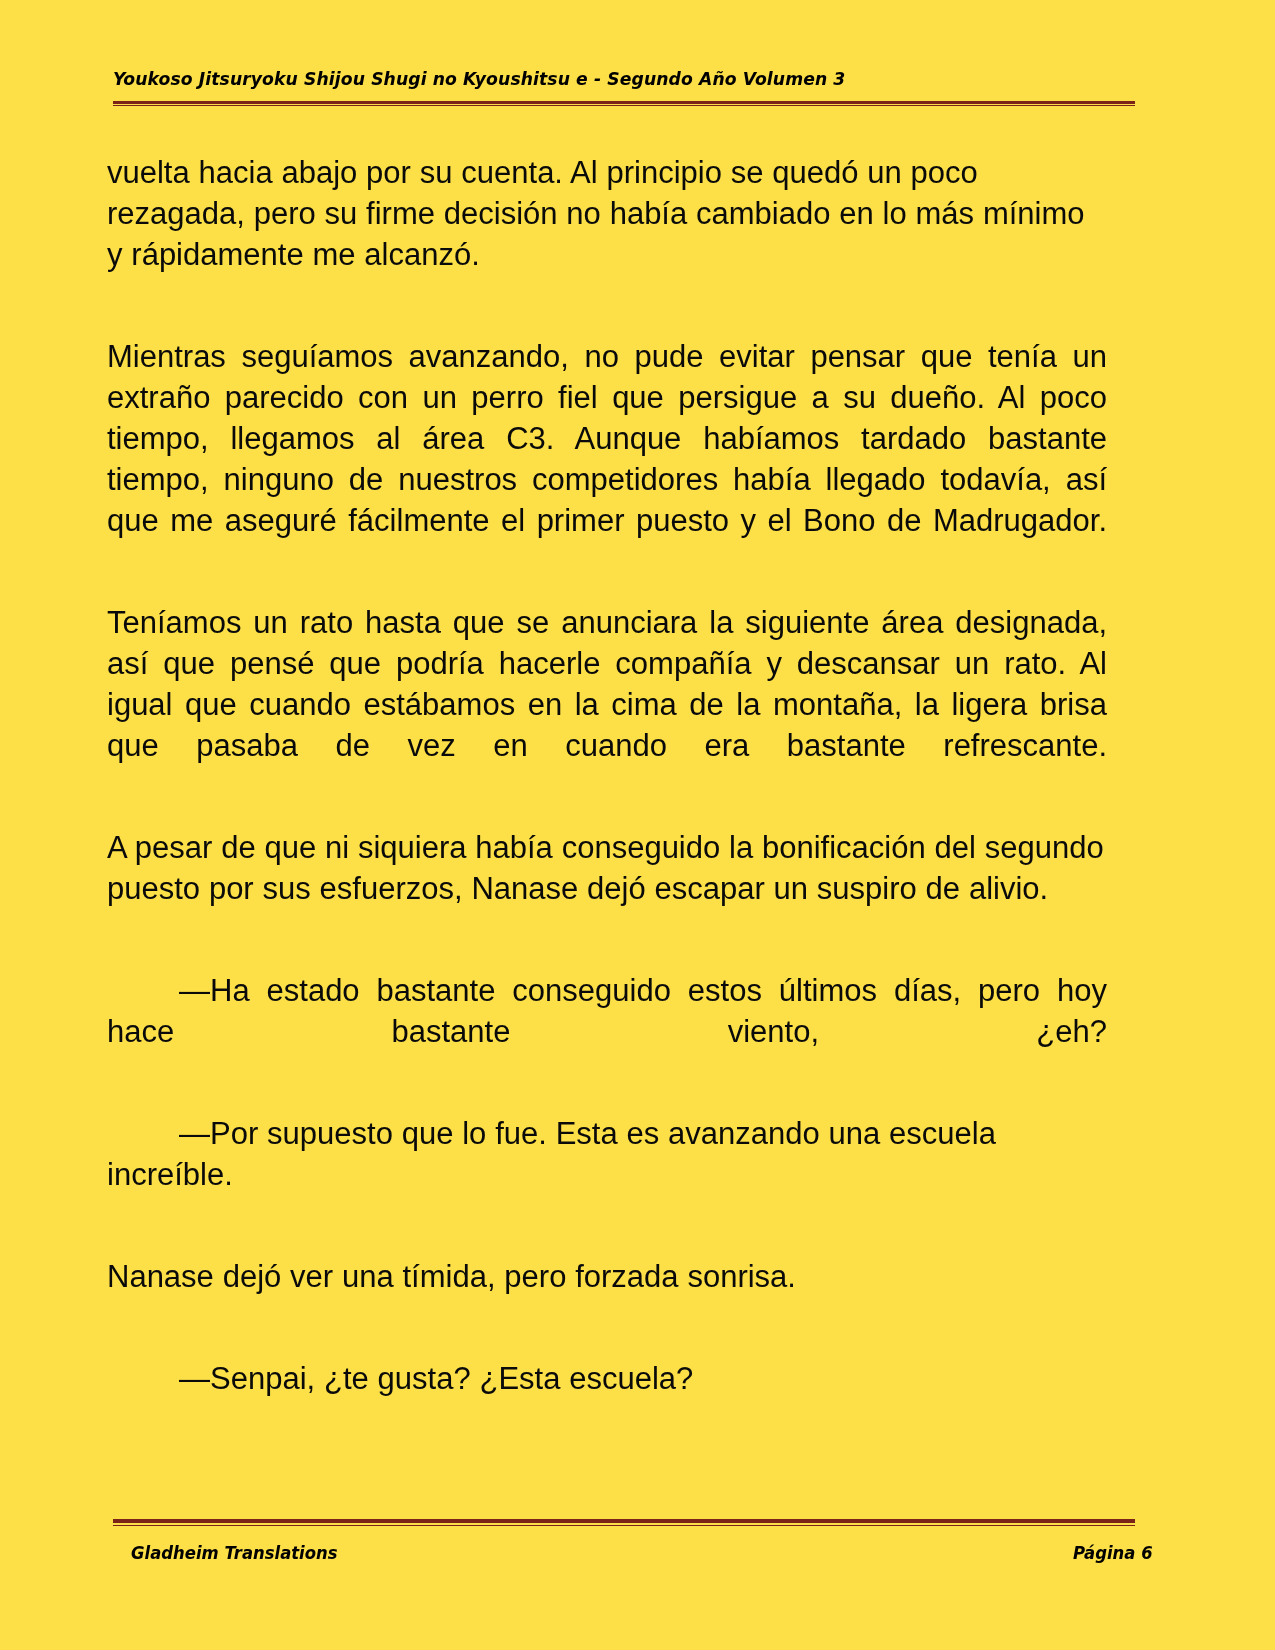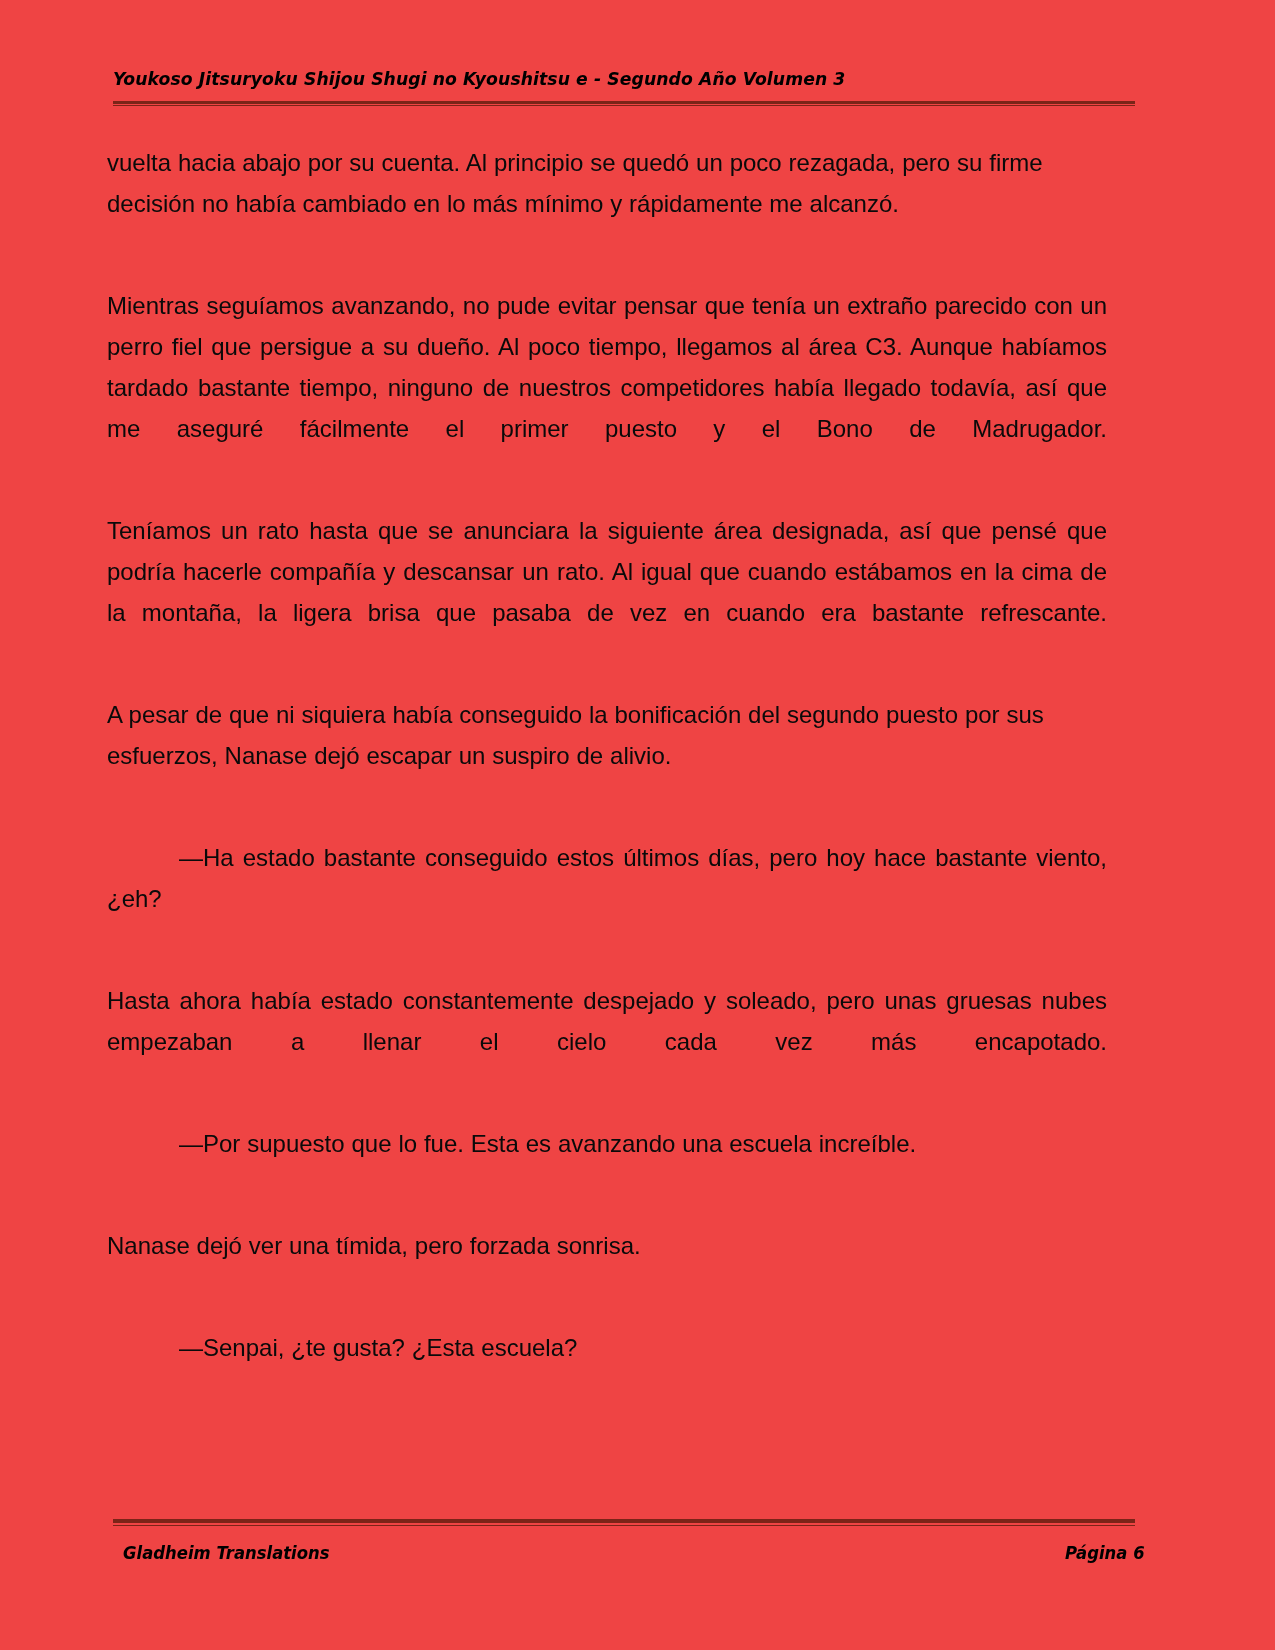--- a/index.html
+++ b/index.html
@@ -8,21 +8,21 @@
     background: #ffffff;
   }
   body {
     font-family: "Liberation Sans", sans-serif;
     color: #000000;
   }
   .page {
     position: relative;
     width: 1275px;
     height: 1650px;
-    background: #ef4444;
+    background: #fde047;
     box-sizing: border-box;
     overflow: hidden;
   }
 
   
   .header {
     position: absolute;
     left: 113px;
     top: 68px;
     width: 1022px;
@@ -56,22 +56,22 @@
   }
 
   
   .content {
     position: absolute;
     left: 107px;
     top: 136px;
     width: 1000px;
   }
   p.para {
-    margin: 6px 0 20px 0;
-    font-size: 24px;
+    margin: 16px 0 20px 0;
+    font-size: 31px;
     line-height: 41px;
     text-align: justify;
     text-justify: inter-word;
     font-family: "Liberation Sans", sans-serif;
     color: #0a0a0a;
     hyphens: none;
     word-spacing: 0.2px;
   }
   p.para.dialogue {
     text-indent: 72px;
@@ -98,21 +98,21 @@
   .footer-rule-thin {
     position: absolute;
     left: 113px;
     top: 1525px;
     width: 1022px;
     height: 1px;
     background: #7b2418;
   }
   .footer {
     position: absolute;
-    left: 123px;
+    left: 131px;
     top: 1543px;
     width: 1022px;
     display: flex;
     justify-content: space-between;
     align-items: baseline;
   }
   .footer-left, .footer-right {
     font-family: "DejaVu Sans", sans-serif;
     font-weight: bold;
     font-style: italic;
@@ -134,21 +134,20 @@
   </div>
   <div class="header-rule"></div>
   <div class="header-rule-thin"></div>
 
   <div class="content">
     <p class="para short">vuelta hacia abajo por su cuenta. Al principio se quedó un poco rezagada, pero su firme decisión no había cambiado en lo más mínimo y rápidamente me alcanzó.</p>
     <p class="para">Mientras seguíamos avanzando, no pude evitar pensar que tenía un extraño parecido con un perro fiel que persigue a su dueño. Al poco tiempo, llegamos al área C3. Aunque habíamos tardado bastante tiempo, ninguno de nuestros competidores había llegado todavía, así que me aseguré fácilmente el primer puesto y el Bono de Madrugador.</p>
     <p class="para">Teníamos un rato hasta que se anunciara la siguiente área designada, así que pensé que podría hacerle compañía y descansar un rato. Al igual que cuando estábamos en la cima de la montaña, la ligera brisa que pasaba de vez en cuando era bastante refrescante.</p>
     <p class="para short">A pesar de que ni siquiera había conseguido la bonificación del segundo puesto por sus esfuerzos, Nanase dejó escapar un suspiro de alivio.</p>
     <p class="para dialogue">—Ha estado bastante conseguido estos últimos días, pero hoy hace bastante viento, ¿eh?</p>
-    <p class="para">Hasta ahora había estado constantemente despejado y soleado, pero unas gruesas nubes empezaban a llenar el cielo cada vez más encapotado.</p>
     <p class="para dialogue short">—Por supuesto que lo fue. Esta es avanzando una escuela increíble.</p>
     <p class="para short">Nanase dejó ver una tímida, pero forzada sonrisa.</p>
     <p class="para dialogue short">—Senpai, ¿te gusta? ¿Esta escuela?</p>
 
   </div>
 
   <div class="footer-rule"></div>
   <div class="footer-rule-thin"></div>
 
   <div class="footer">

